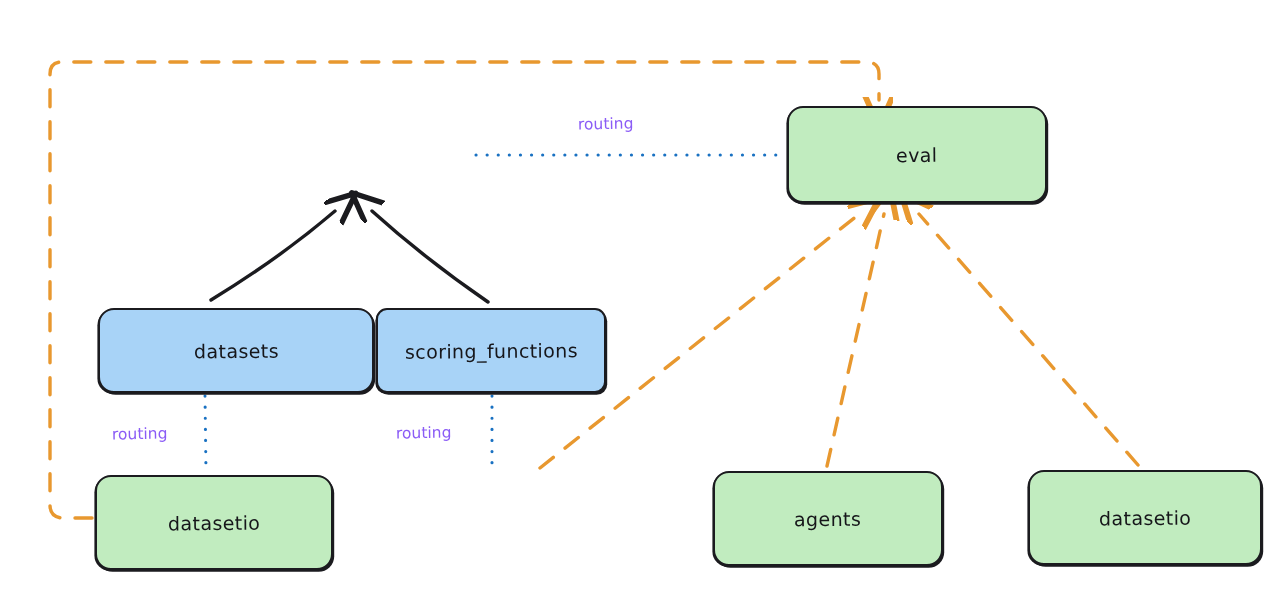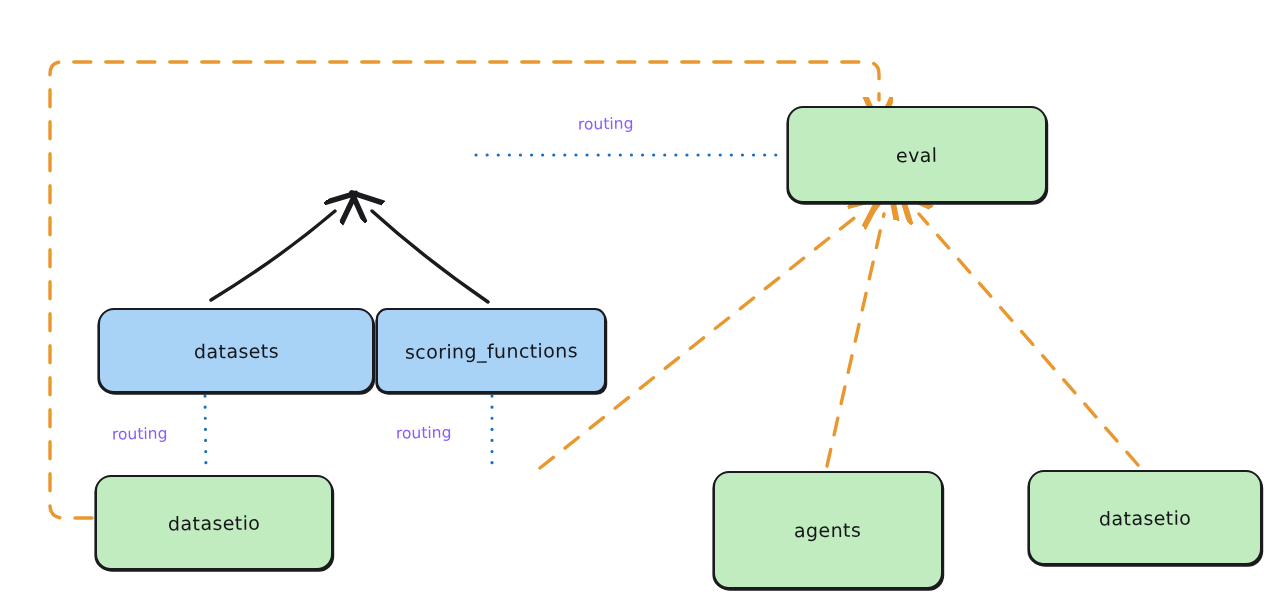--- a/index.html
+++ b/index.html
@@ -100,21 +100,21 @@
 
   <div class="node blue" style="left:376px; top:308px; width:230px; height:85px;border-radius:11px;">
     <span class="node-label">scoring_functions</span>
   </div>
 
   <div class="node green" style="left:95px; top:475px; width:238px; height:95px;">
     <span class="node-label">datasetio</span>
   </div>
 
 
-  <div class="node green" style="left:713px; top:471px; width:230px; height:118px;">
+  <div class="node green" style="left:713px; top:471px; width:230px; height:95px;">
     <span class="node-label">agents</span>
   </div>
 
   <div class="node green" style="left:1028px; top:470px; width:234px; height:95px;">
     <span class="node-label">datasetio</span>
   </div>
 
   <span class="edge-label" style="left:578px; top:115px;">routing</span>
 
   <span class="edge-label" style="left:112px; top:425px;">routing</span>

